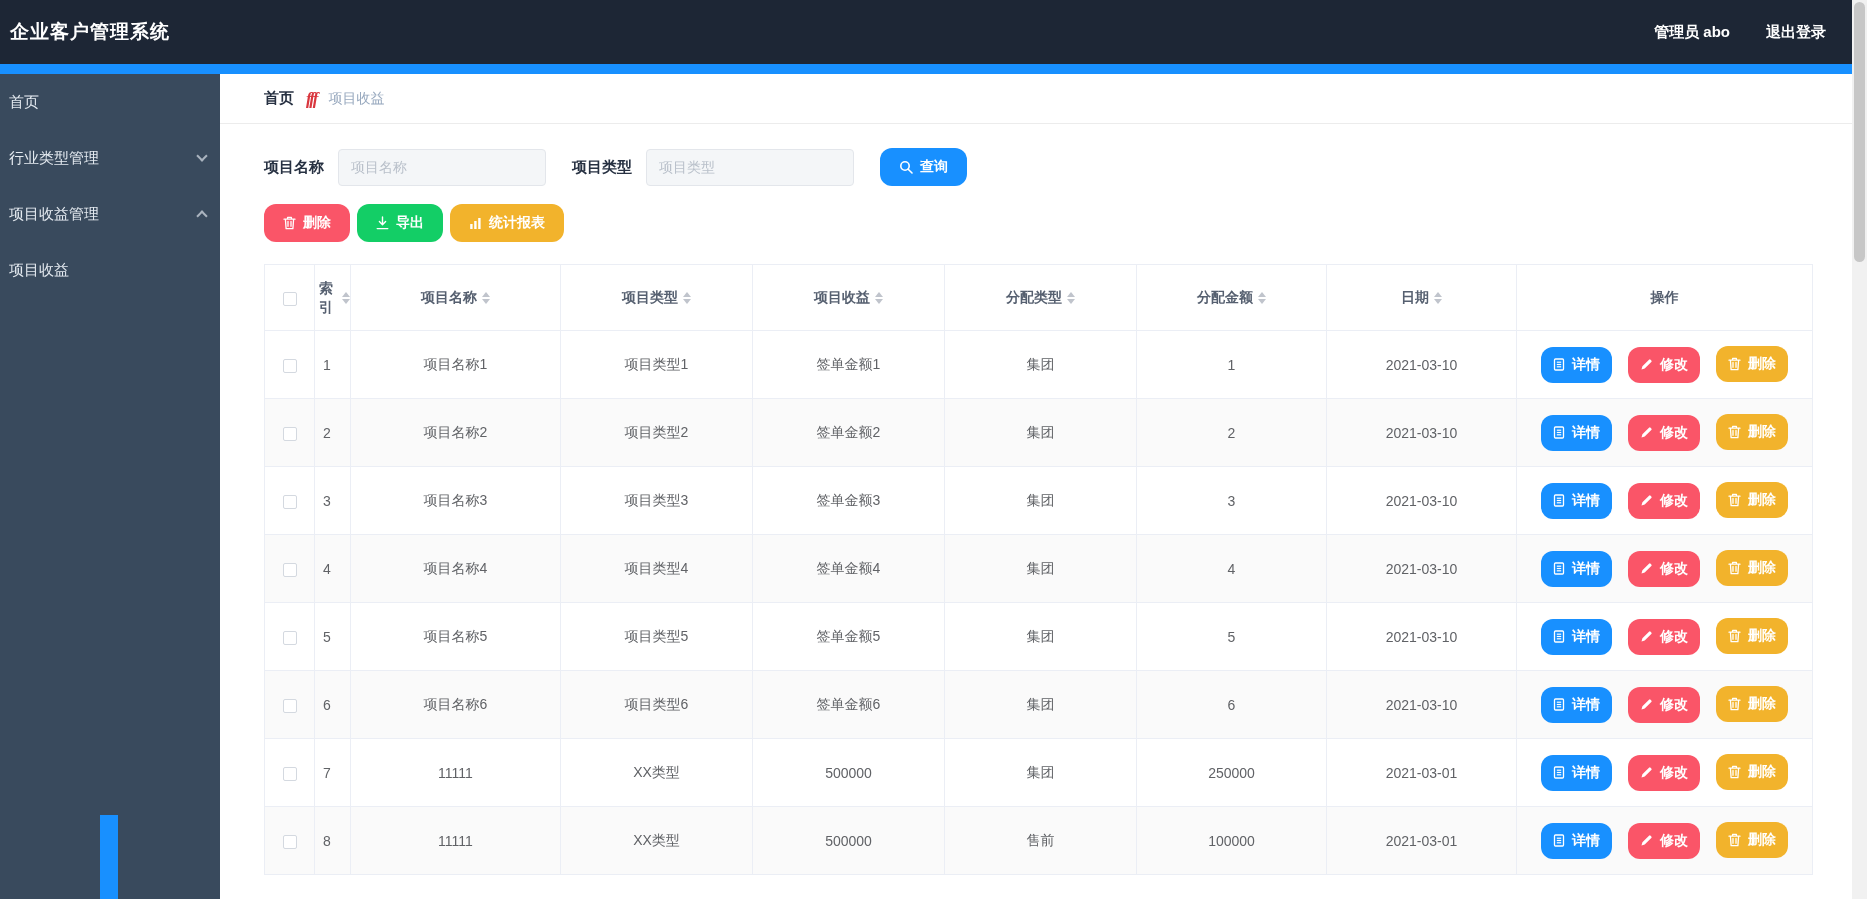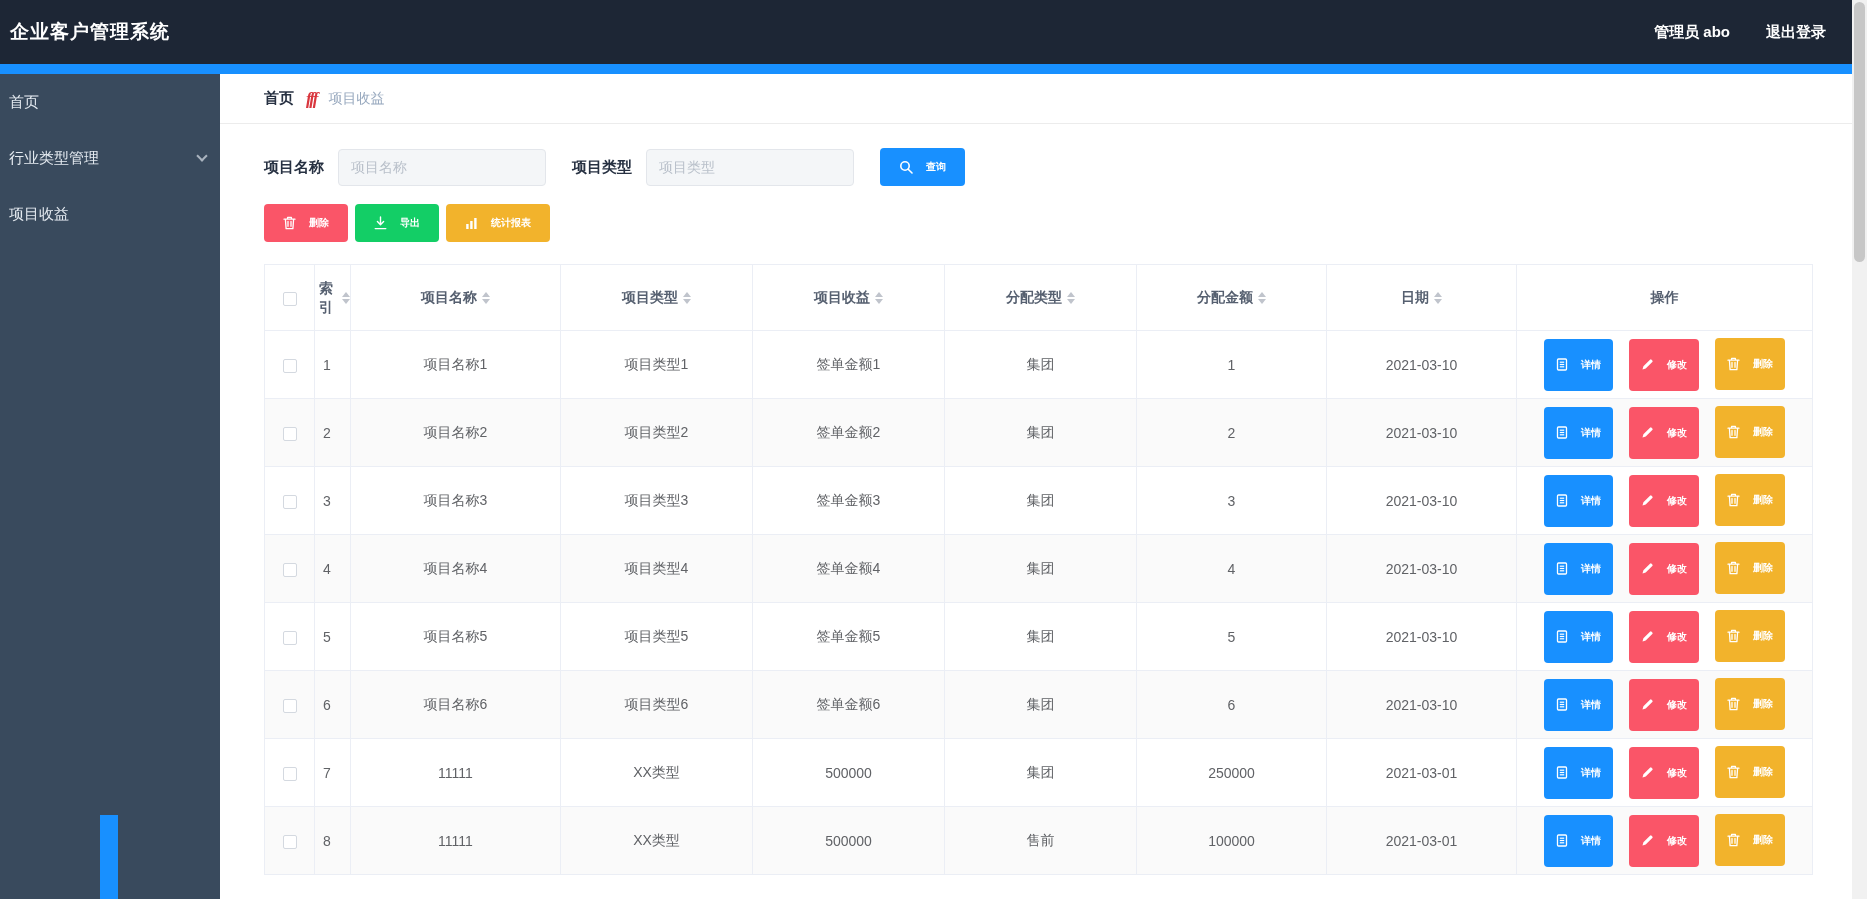--- a/index.html
+++ b/index.html
@@ -37,28 +37,28 @@
 
   .content{padding:0 40px 0 44px}
 
   
   .search-row{margin-top:24px;display:flex;align-items:center}
   .form-label{font-size:15px;font-weight:bold;color:#273142;margin-right:14px;white-space:nowrap}
   .form-input{width:208px;height:37px;background:#f4f6f8;border:1px solid #e3e6eb;border-radius:4px;padding:0 12px;font-size:14px;color:#333;outline:none;font-family:inherit}
   .form-input::placeholder{color:#b9c0ca}
   .gap-left{margin-left:26px}
 
-  .btn{display:inline-flex;align-items:center;justify-content:center;gap:13px;border:none;border-radius:4px;color:#fff;font-size:10px;font-weight:bold;cursor:pointer;font-family:inherit;white-space:nowrap}
+  .btn{display:inline-flex;align-items:center;justify-content:center;gap:7px;border:none;border-radius:12px;color:#fff;font-size:14px;font-weight:bold;cursor:pointer;font-family:inherit;white-space:nowrap}
   .btn svg{display:block}
   .btn.blue{background:var(--primary,#1890ff)}
   .btn.red{background:var(--danger,#fa5568)}
   .btn.green{background:var(--success,#13ce66)}
   .btn.yellow{background:var(--warning,#f2b32c)}
   .btn.lg{height:38px;padding:0 19px}
-  .btn.sm{height:52px;padding:0 12px}
+  .btn.sm{height:36px;padding:0 12px}
 
   .action-row{margin-top:18px;display:flex;gap:7px}
 
   
   .table-wrap{margin-top:22px}
   table{border-collapse:collapse;table-layout:fixed;width:1548px}
   th,td{border:1px solid var(--table-border,#ebeef5);font-size:14px}
   th{height:66px;color:#566070;font-weight:bold;text-align:center;background:#fff;vertical-align:middle}
   td{height:68px;color:#606266;text-align:center;vertical-align:middle;background:#fff}
   tr.striped td{background:var(--zebra,#fafafa)}
@@ -103,20 +103,24 @@
 
     <aside class="sidebar">
       <div class="side-item">
         <span class="lbl">首页</span>
       </div>
       <div class="side-item">
         <span class="lbl">行业类型管理</span>
         <span class="chev"></span>
       </div>
       <div class="side-item">
+        <span class="lbl">项目收益管理</span>
+        <span class="chev up"></span>
+      </div>
+      <div class="side-item">
         <span class="lbl">项目收益</span>
       </div>
       <div class="sidebar-accent"></div>
     </aside>
 
     <main class="main">
 
       <div class="breadcrumb">
         <span class="crumb-home">首页</span>
         <span class="crumb-sep">fff</span>

